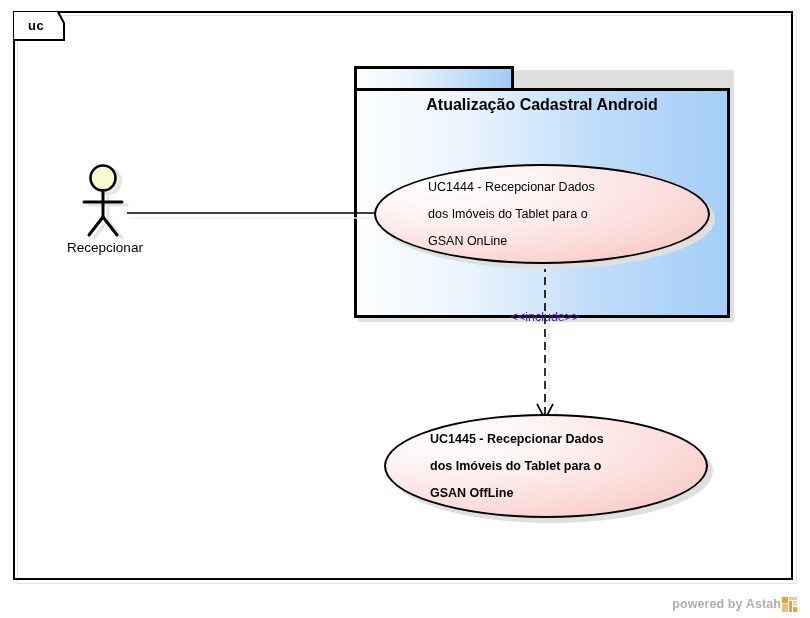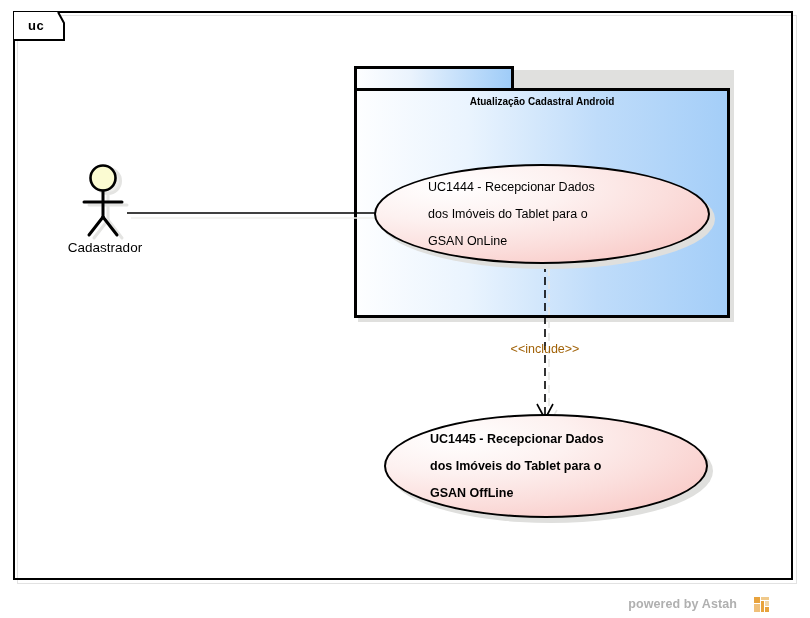--- a/index.html
+++ b/index.html
@@ -90,21 +90,21 @@
     border: 3px solid #000000;
     box-sizing: border-box;
     background: linear-gradient(to right, #fdfeff 0%, #eaf4fe 30%, #bfdcfa 65%, #a4cef8 100%);
   }
   .pkg-title {
     position: absolute;
     left: 354px;
     top: 96px;
     width: 376px;
     text-align: center;
-    font-size: 10px;
+    font-size: 16px;
     font-weight: bold;
     color: #000000;
   }
 
   
   .uc {
     position: absolute;
     box-sizing: border-box;
     border: 2.5px solid #000000;
     border-radius: 50%;
@@ -155,38 +155,37 @@
   
   .connector-layer {
     position: absolute;
     left: 0; top: 0;
     width: 810px; height: 618px;
     pointer-events: none;
   }
   .include-label {
     position: absolute;
     left: 455px;
-    top: 342px;
+    top: 310px;
     width: 180px;
     text-align: center;
     font-size: 12.5px;
-    color: #a16207;
+    color: #4c1d95;
   }
 
   
   .watermark {
     position: absolute;
-    left: 584px;
+    left: 612px;
     top: 594px;
     width: 185px;
     height: 20px;
     display: flex;
     align-items: center;
     justify-content: flex-end;
-    gap: 16px;
   }
   .watermark-text {
     font-size: 12.5px;
     font-weight: bold;
     color: #b0b0b0;
     letter-spacing: 0.1px;
   }
   .watermark-logo {
     margin-left: 1px;
     width: 15px;
@@ -254,21 +253,21 @@
 
       <g stroke="#000000" stroke-width="3" fill="none" stroke-linecap="round">
         <circle cx="33" cy="16" r="12.5" fill="#fbfbd2" stroke="#000000" stroke-width="2.6"></circle>
         <line x1="33" y1="29" x2="33" y2="55"></line>
         <line x1="14" y1="40" x2="52" y2="40"></line>
         <line x1="33" y1="55" x2="19" y2="73"></line>
         <line x1="33" y1="55" x2="47" y2="73"></line>
       </g>
     </svg>
   </div>
-  <div class="actor-label">Cadastrador</div>
+  <div class="actor-label">Recepcionar</div>
 
   <div class="watermark">
     <span class="watermark-text">powered by Astah</span>
     <span class="watermark-logo">
       <svg width="15" height="15" viewBox="0 0 15 15">
         <rect x="0" y="0" width="6" height="6" fill="#e8a33d"></rect>
         <rect x="7" y="0" width="8" height="3" fill="#f0c98a"></rect>
         <rect x="7" y="4" width="3" height="11" fill="#e8a33d"></rect>
         <rect x="11" y="4" width="4" height="5" fill="#f2d7a8"></rect>
         <rect x="0" y="7" width="6" height="8" fill="#f0c07a"></rect>

